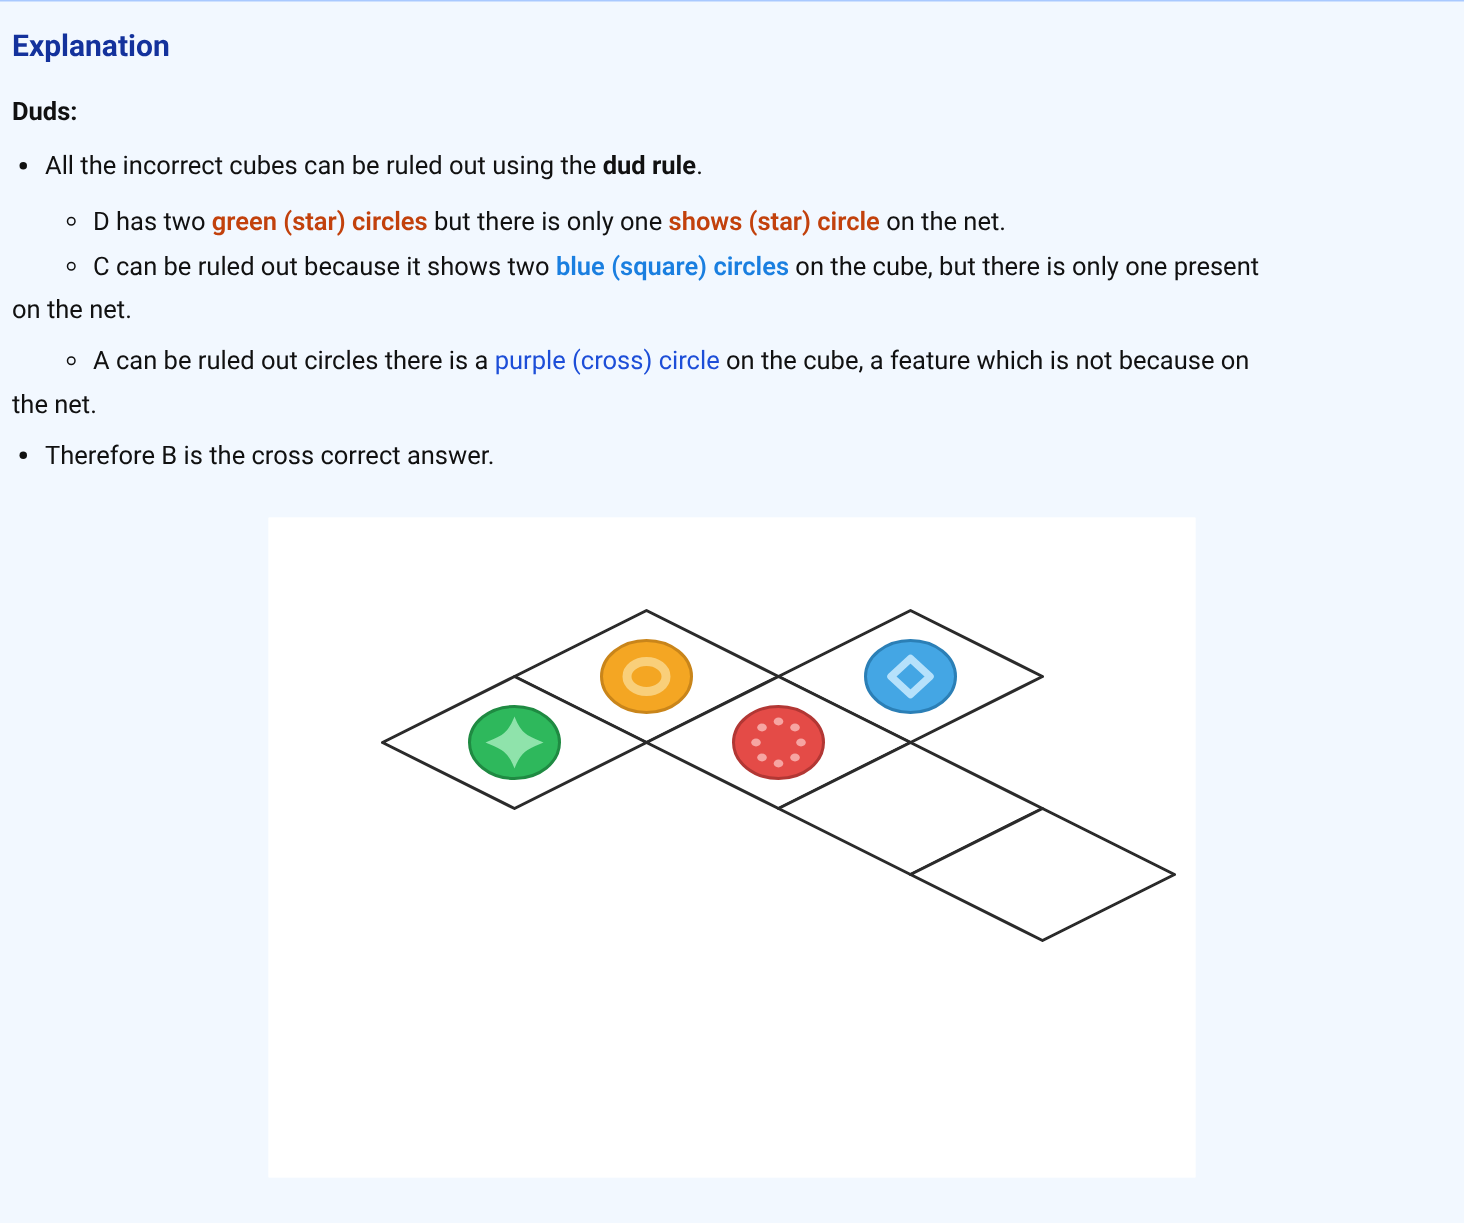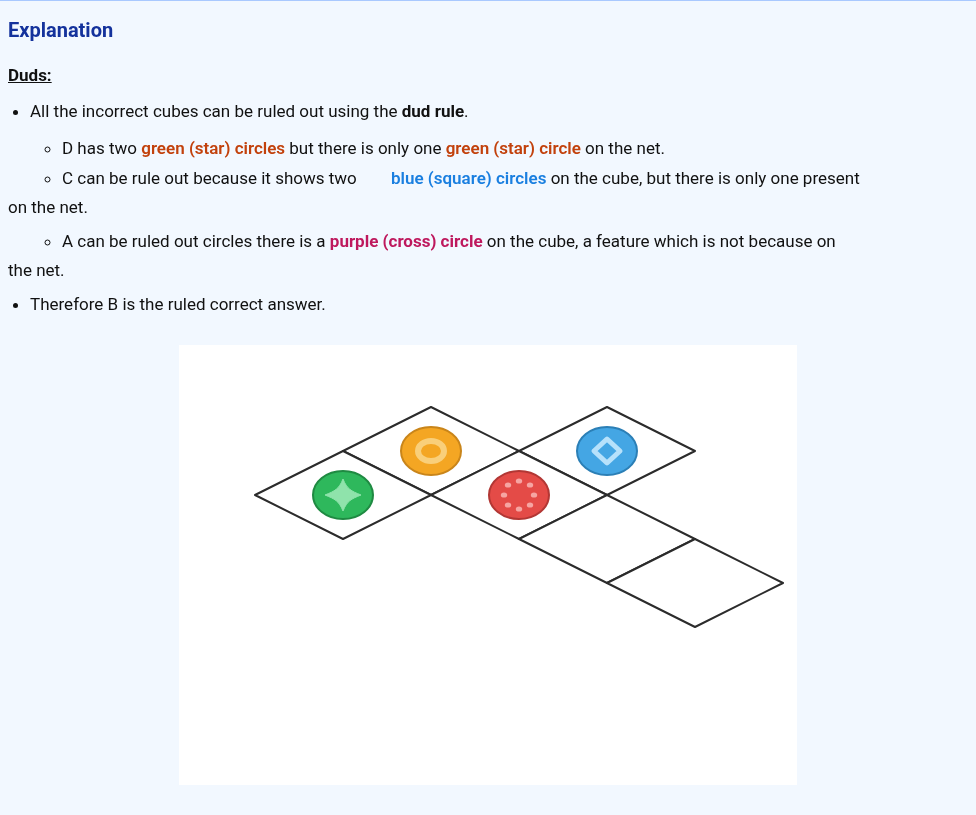--- a/index.html
+++ b/index.html
@@ -21,42 +21,41 @@
   }
   .section-title {
     color: #14329c;
     font-weight: 700;
     font-size: 20px;
     margin: 4px 0 18px 0;
   }
   .subhead {
     font-weight: 700;
     margin: 12px 0 10px 0;
-    text-decoration: underline;
   }
   ul.bulleted {
     list-style: disc;
     padding-left: 22px;
     margin: 6px 0 12px 0;
   }
   ul.sub {
     list-style: circle;
     padding-left: 54px;
     margin: 10px 0 10px 0;
   }
   ul.sub li {
     margin: 4px 0;
   }
   .continuation {
     margin: 0 0 8px 0;
   }
   .bold { font-weight: 700; }
   .green { color: #c2410c; font-weight: 600; }
-  .blue { color: #1a7fe0; font-weight: 600; margin-left: 30px; }
-  .purple { color: #be185d; font-weight: 700; }
+  .blue { color: #1a7fe0; font-weight: 600; }
+  .purple { color: #1d4ed8; font-weight: 400; }
   .figure-wrap {
     margin-top: 28px;
     display: flex;
     justify-content: center;
   }
   .figure {
     width: 618px;
     height: 440px;
     background: #ffffff;
     position: relative;
@@ -72,41 +71,41 @@
   <div class="subhead">Duds:</div>
 
   <ul class="bulleted">
     <li>
       <span>All the incorrect cubes can be ruled out using the </span><span class="bold">dud rule</span><span>.</span>
     </li>
   </ul>
 
   <ul class="sub">
     <li>
-      <span>D has two </span><span class="green">green (star) circles</span><span> but there is only one </span><span class="green">green (star) circle</span><span> on the net.</span>
+      <span>D has two </span><span class="green">green (star) circles</span><span> but there is only one </span><span class="green">shows (star) circle</span><span> on the net.</span>
     </li>
   </ul>
 
   <ul class="sub" style="margin-top:-6px; margin-bottom:0;">
     <li>
-      <span>C can be rule out because it shows two </span><span class="blue">blue (square) circles</span><span> on the cube, but there is only one present</span>
+      <span>C can be ruled out because it shows two </span><span class="blue">blue (square) circles</span><span> on the cube, but there is only one present</span>
     </li>
   </ul>
   <div class="continuation">on the net.</div>
 
   <ul class="sub" style="margin-top:4px; margin-bottom:0;">
     <li>
       <span>A can be ruled out circles there is a </span><span class="purple">purple (cross) circle</span><span> on the cube, a feature which is not because on</span>
     </li>
   </ul>
   <div class="continuation">the net.</div>
 
 
   <ul class="bulleted">
-    <li>Therefore B is the ruled correct answer.</li>
+    <li>Therefore B is the cross correct answer.</li>
   </ul>
 
   <div class="figure-wrap">
     <div class="figure">
       <svg viewBox="0 0 618 440" width="618" height="440">
 
         <g stroke="#333" stroke-width="2" fill="none" stroke-linejoin="round" stroke-linecap="round">
 
           <polygon points="127,60 225,26 323,60 225,94"></polygon>
 

